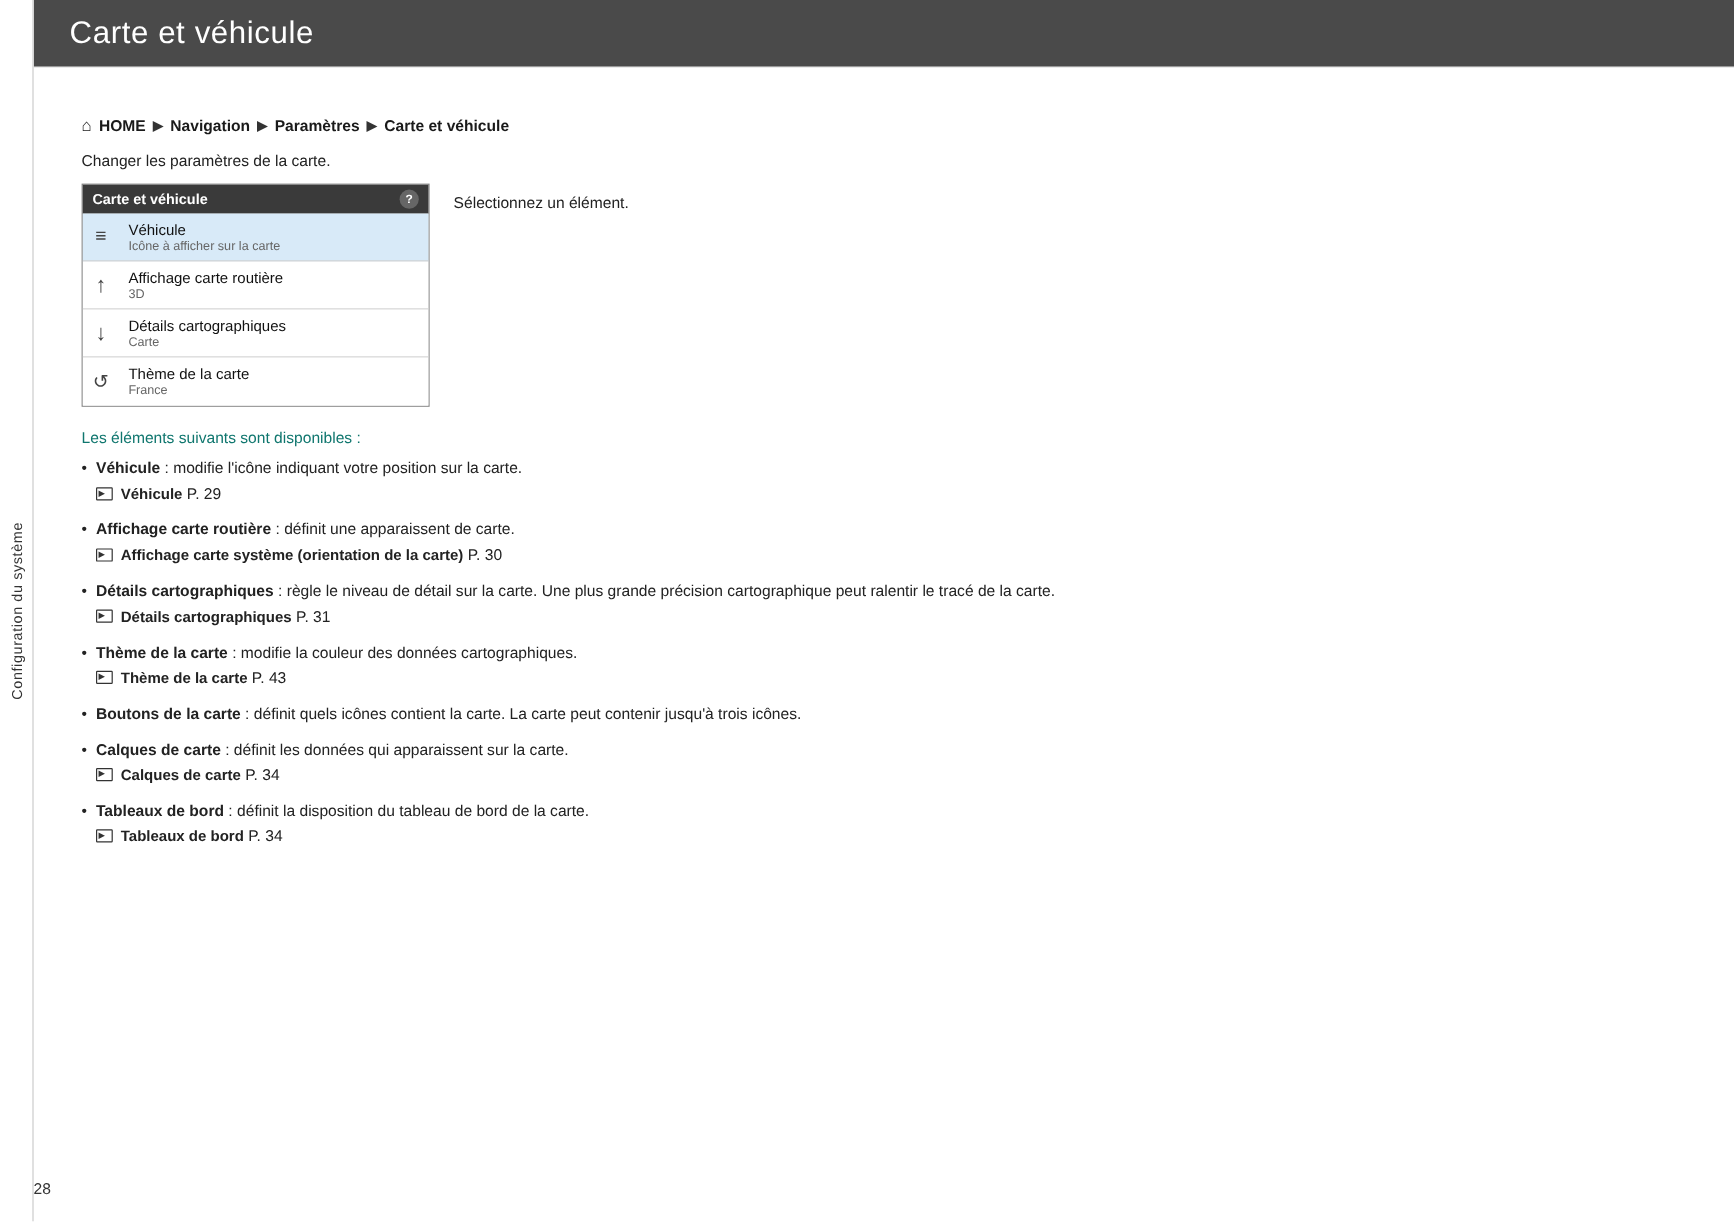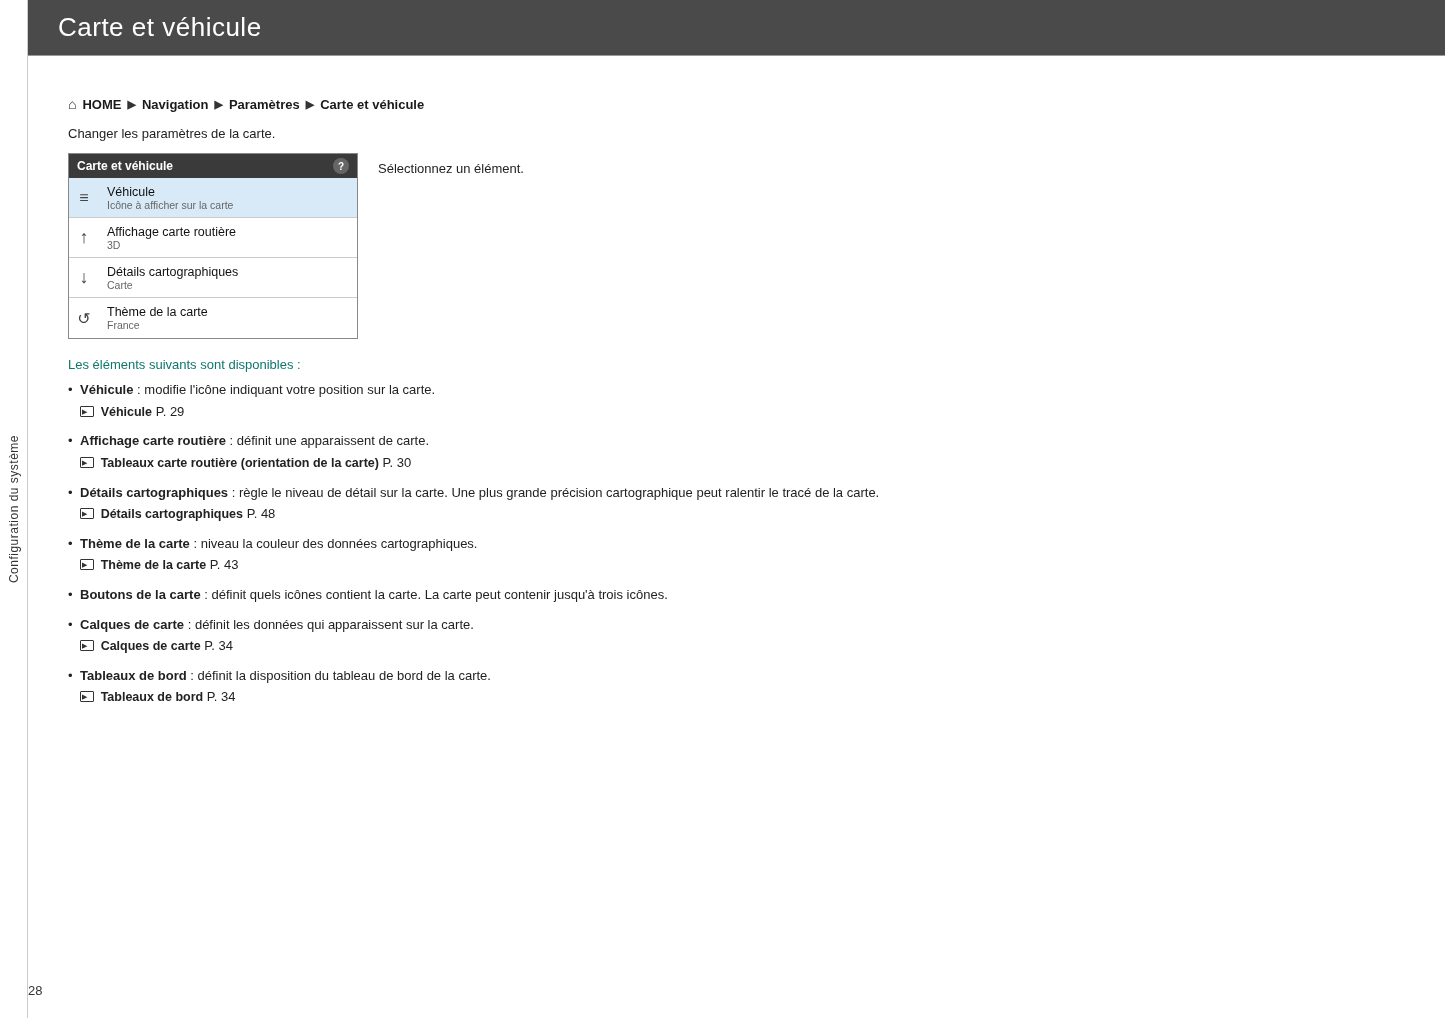--- a/index.html
+++ b/index.html
@@ -333,38 +333,38 @@
             <span class="ref-text">Véhicule</span>
             <span> P. 29</span>
           </span>
         </li>
 
         <li>
           <span class="item-name">Affichage carte routière</span>
           <span> : définit une apparaissent de carte.</span>
           <span class="ref-line">
             <span class="ref-icon"></span>
-            <span class="ref-text">Tableaux carte routière (orientation de la carte)</span>
+            <span class="ref-text">Affichage carte système (orientation de la carte)</span>
             <span> P. 30</span>
           </span>
         </li>
 
         <li>
           <span class="item-name">Détails cartographiques</span>
           <span> : règle le niveau de détail sur la carte. Une plus grande précision cartographique peut ralentir le tracé de la carte.</span>
           <span class="ref-line">
             <span class="ref-icon"></span>
             <span class="ref-text">Détails cartographiques</span>
-            <span> P. 48</span>
+            <span> P. 31</span>
           </span>
         </li>
 
         <li>
           <span class="item-name">Thème de la carte</span>
-          <span> : niveau la couleur des données cartographiques.</span>
+          <span> : modifie la couleur des données cartographiques.</span>
           <span class="ref-line">
             <span class="ref-icon"></span>
             <span class="ref-text">Thème de la carte</span>
             <span> P. 43</span>
           </span>
         </li>
 
         <li>
           <span class="item-name">Boutons de la carte</span>
           <span> : définit quels icônes contient la carte. La carte peut contenir jusqu'à trois icônes.</span>

